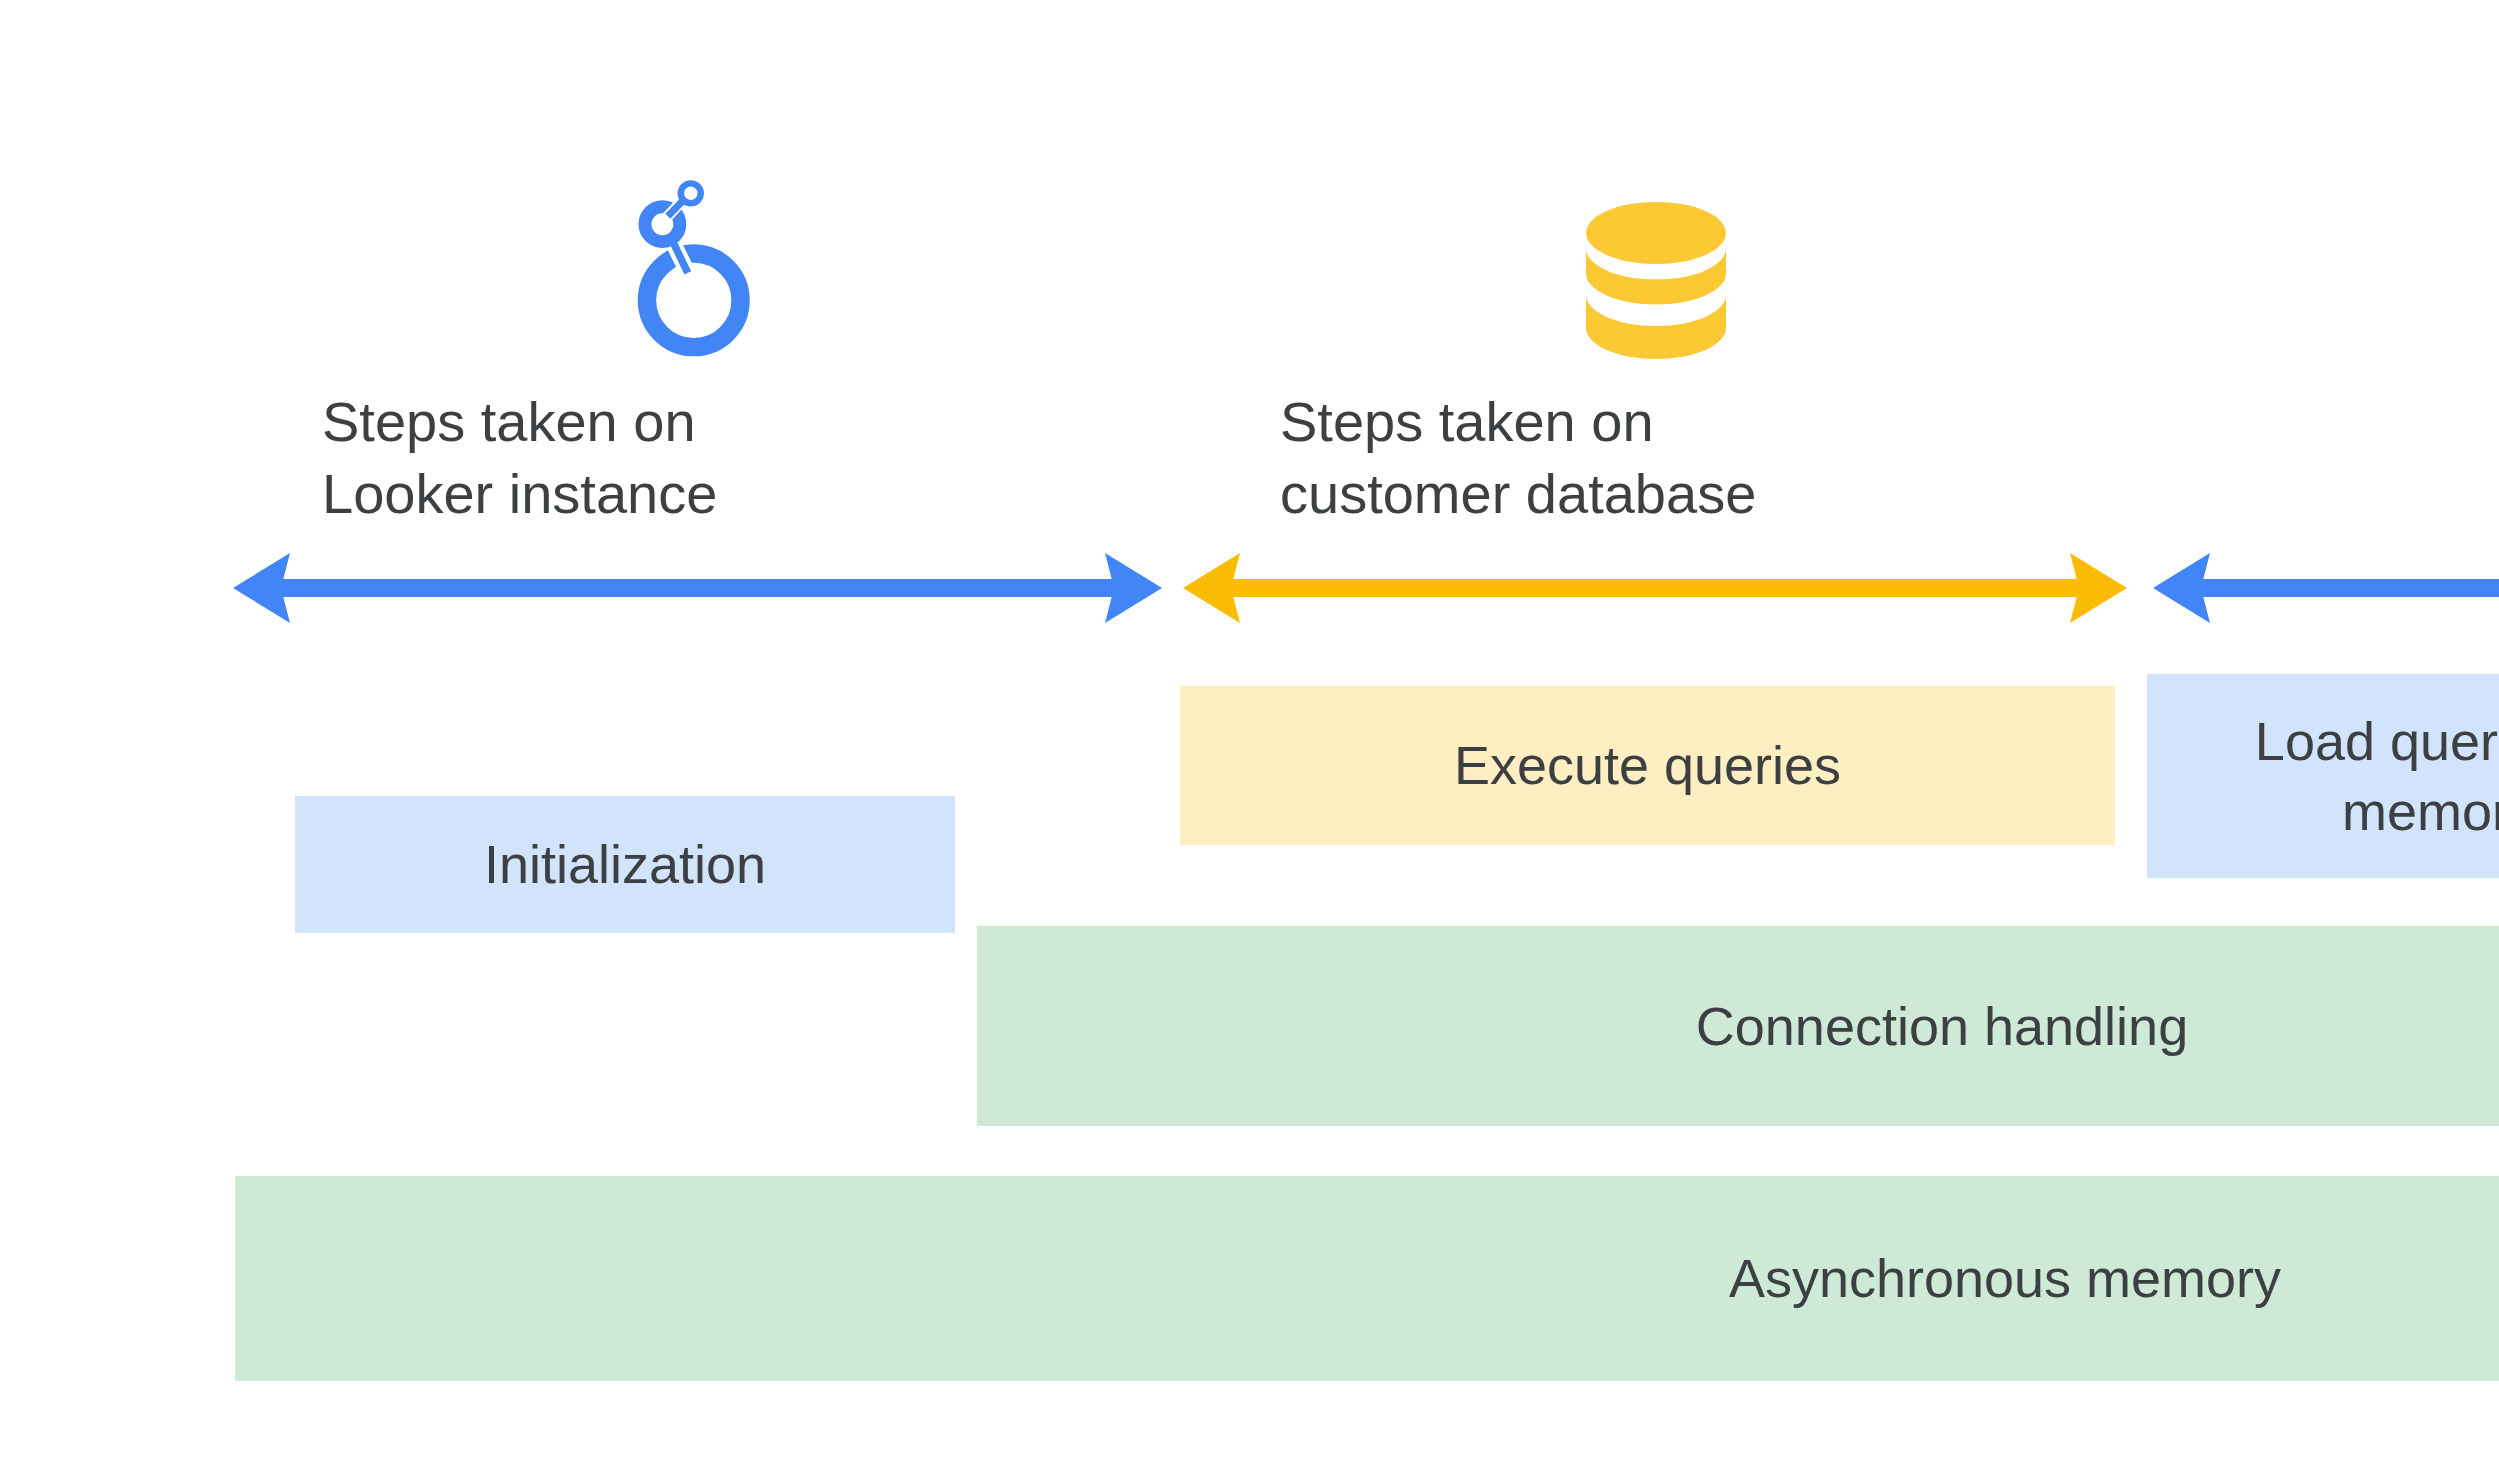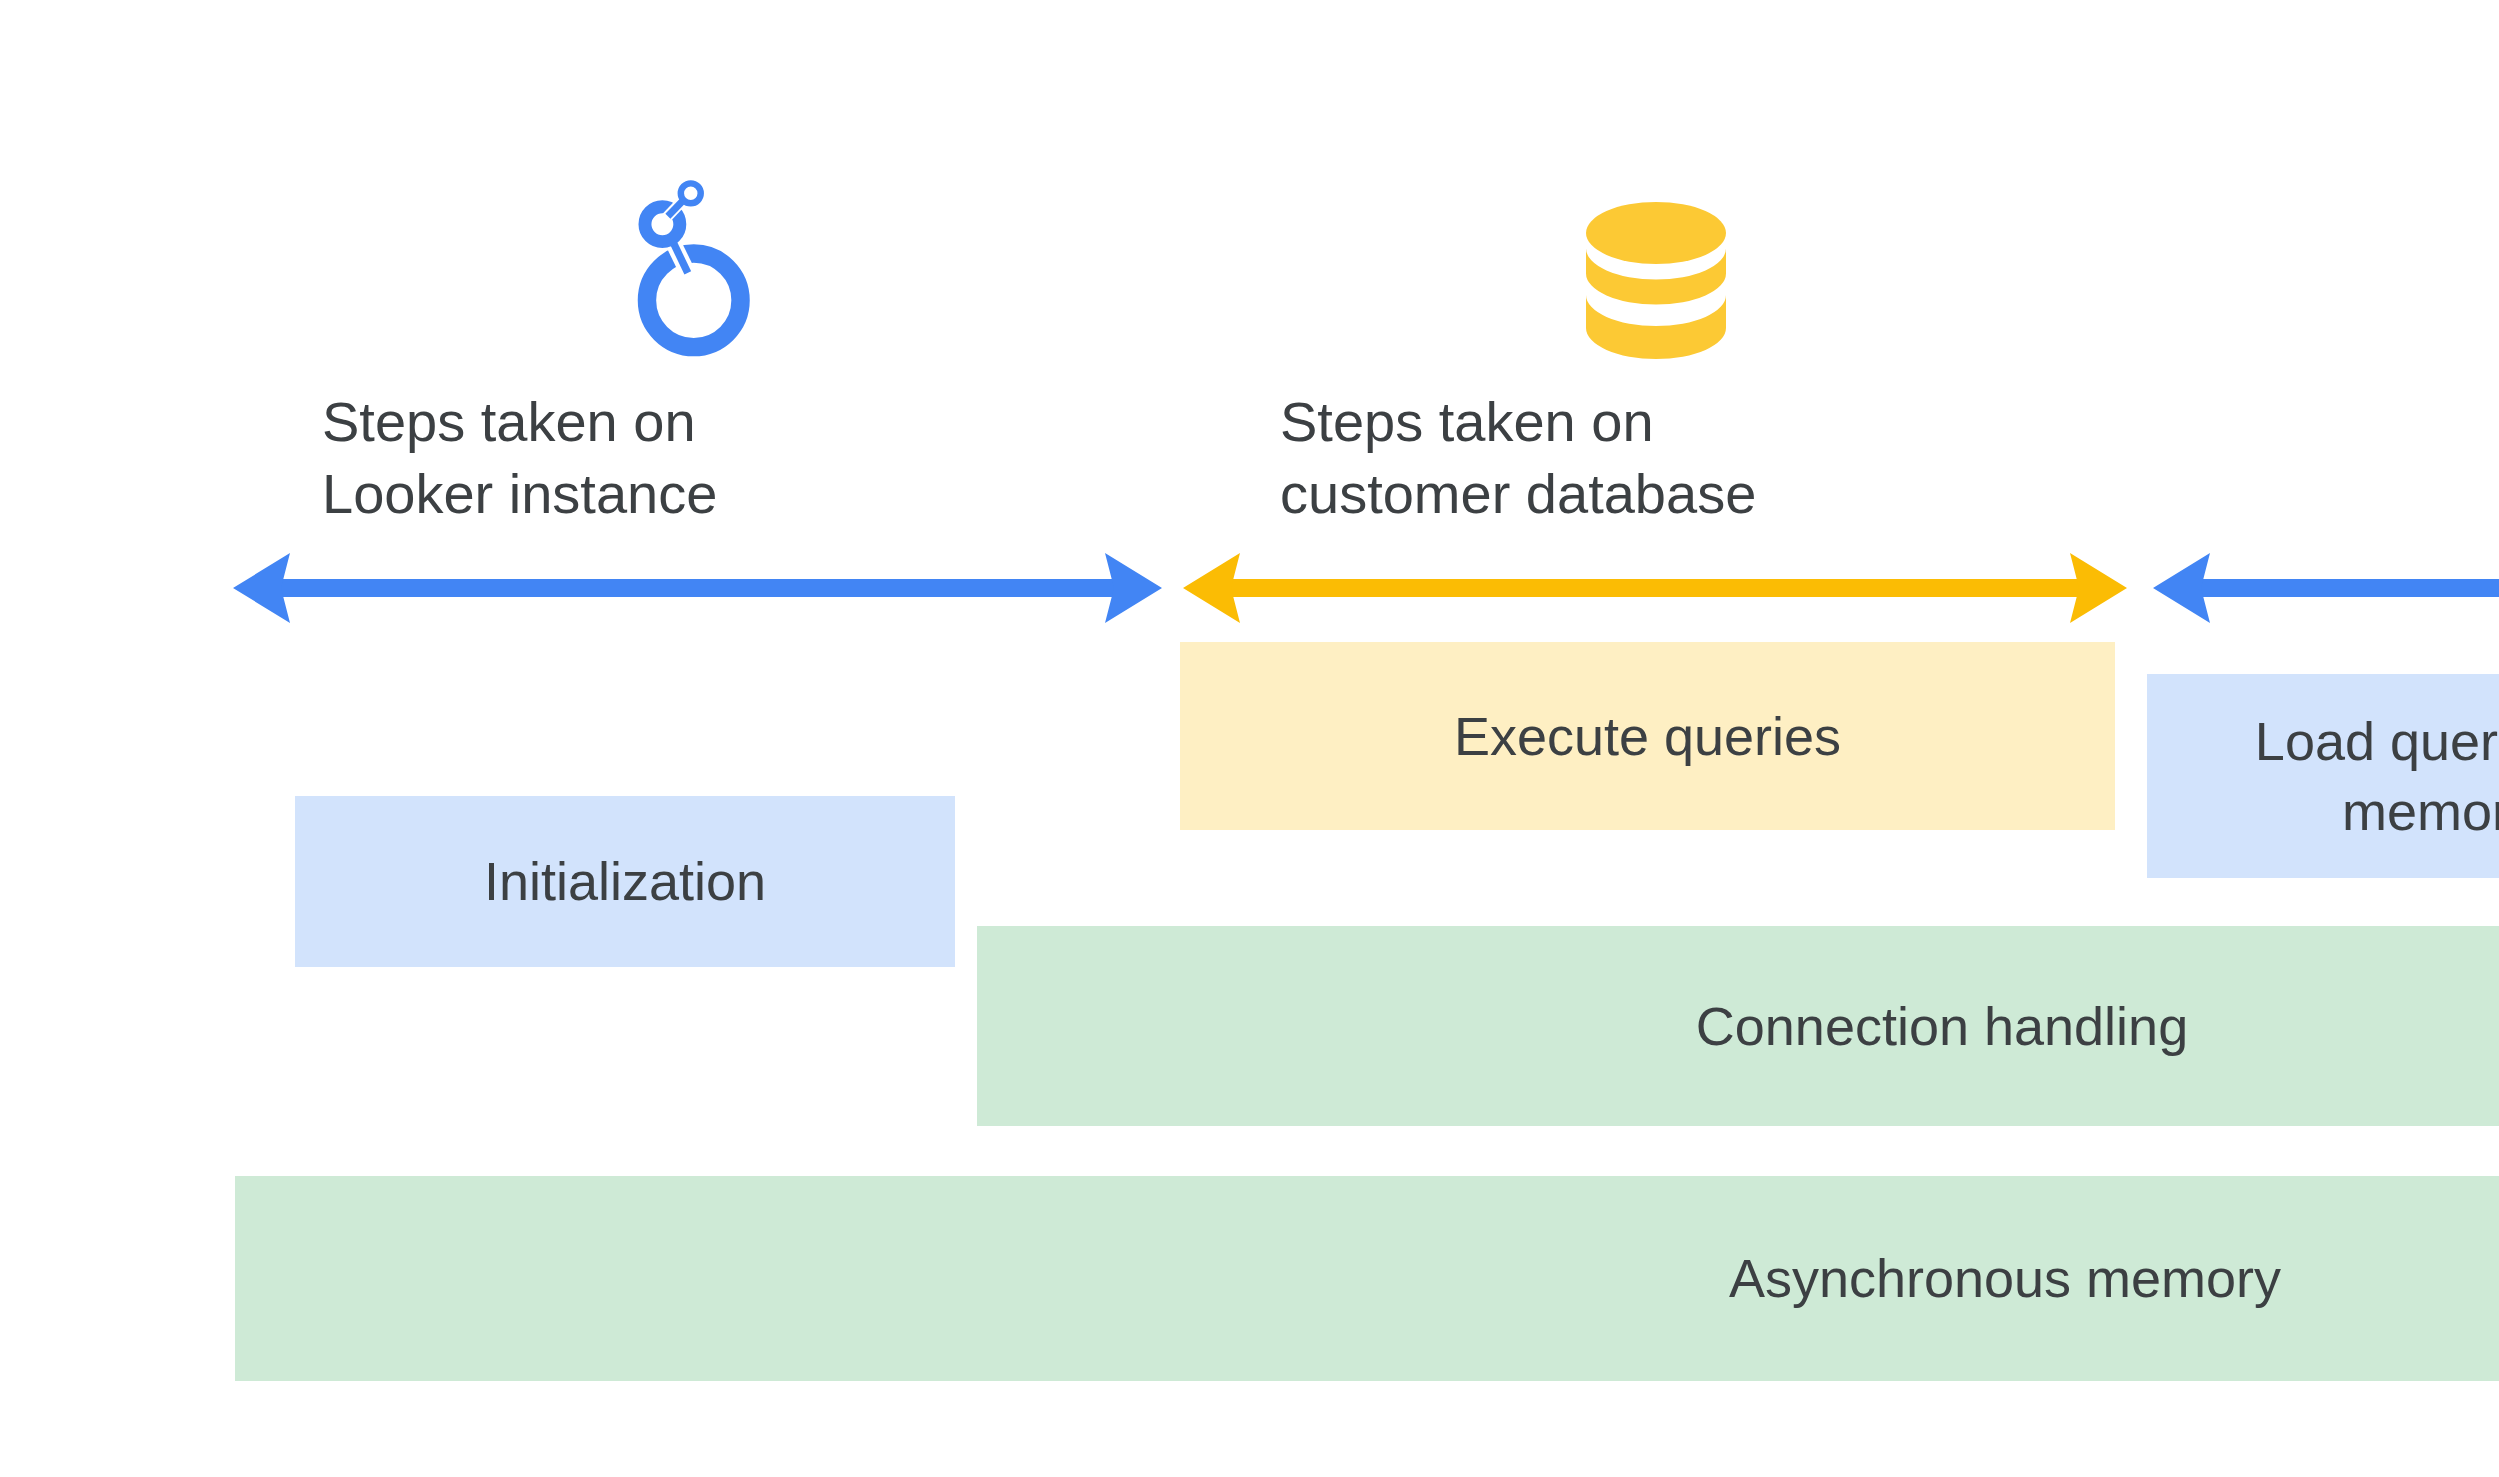--- a/index.html
+++ b/index.html
@@ -74,29 +74,29 @@
     <polygon points="6,80 120,10 102,80 120,150" fill="currentColor"></polygon>
     <polygon points="1894,80 1780,10 1798,80 1780,150" fill="currentColor"></polygon>
   </svg>
 
   <svg class="abs arrow c-blue" style="left:2150px; top:548px;" width="1630" height="80" viewBox="0 0 3260 160">
     <line x1="100" y1="80" x2="3160" y2="80" stroke="currentColor" stroke-width="36"></line>
     <polygon points="6,80 120,10 102,80 120,150" fill="currentColor"></polygon>
     <polygon points="3254,80 3140,10 3158,80 3140,150" fill="currentColor"></polygon>
   </svg>
 
-  <div class="abs box box-yellow" style="left:1180px; top:642px; width:935px; height:188px;">
+  <div class="abs box box-yellow" style="left:1180px; top:686px; width:935px; height:159px;">
     <span class="box-label">Execute queries</span>
   </div>
 
   <div class="abs box box-blue" style="left:2147px; top:674px; width:585px; height:204px;">
     <span class="box-label">Load queries in memory</span>
   </div>
 
-  <div class="abs box box-blue" style="left:295px; top:796px; width:660px; height:171px;">
+  <div class="abs box box-blue" style="left:295px; top:796px; width:660px; height:137px;">
     <span class="box-label">Initialization</span>
   </div>
 
   <div class="abs box box-green" style="left:977px; top:926px; width:1930px; height:200px;">
     <span class="box-label">Connection handling</span>
   </div>
 
   <div class="abs box box-green" style="left:235px; top:1176px; width:3540px; height:205px;">
     <span class="box-label">Asynchronous memory</span>
   </div>

